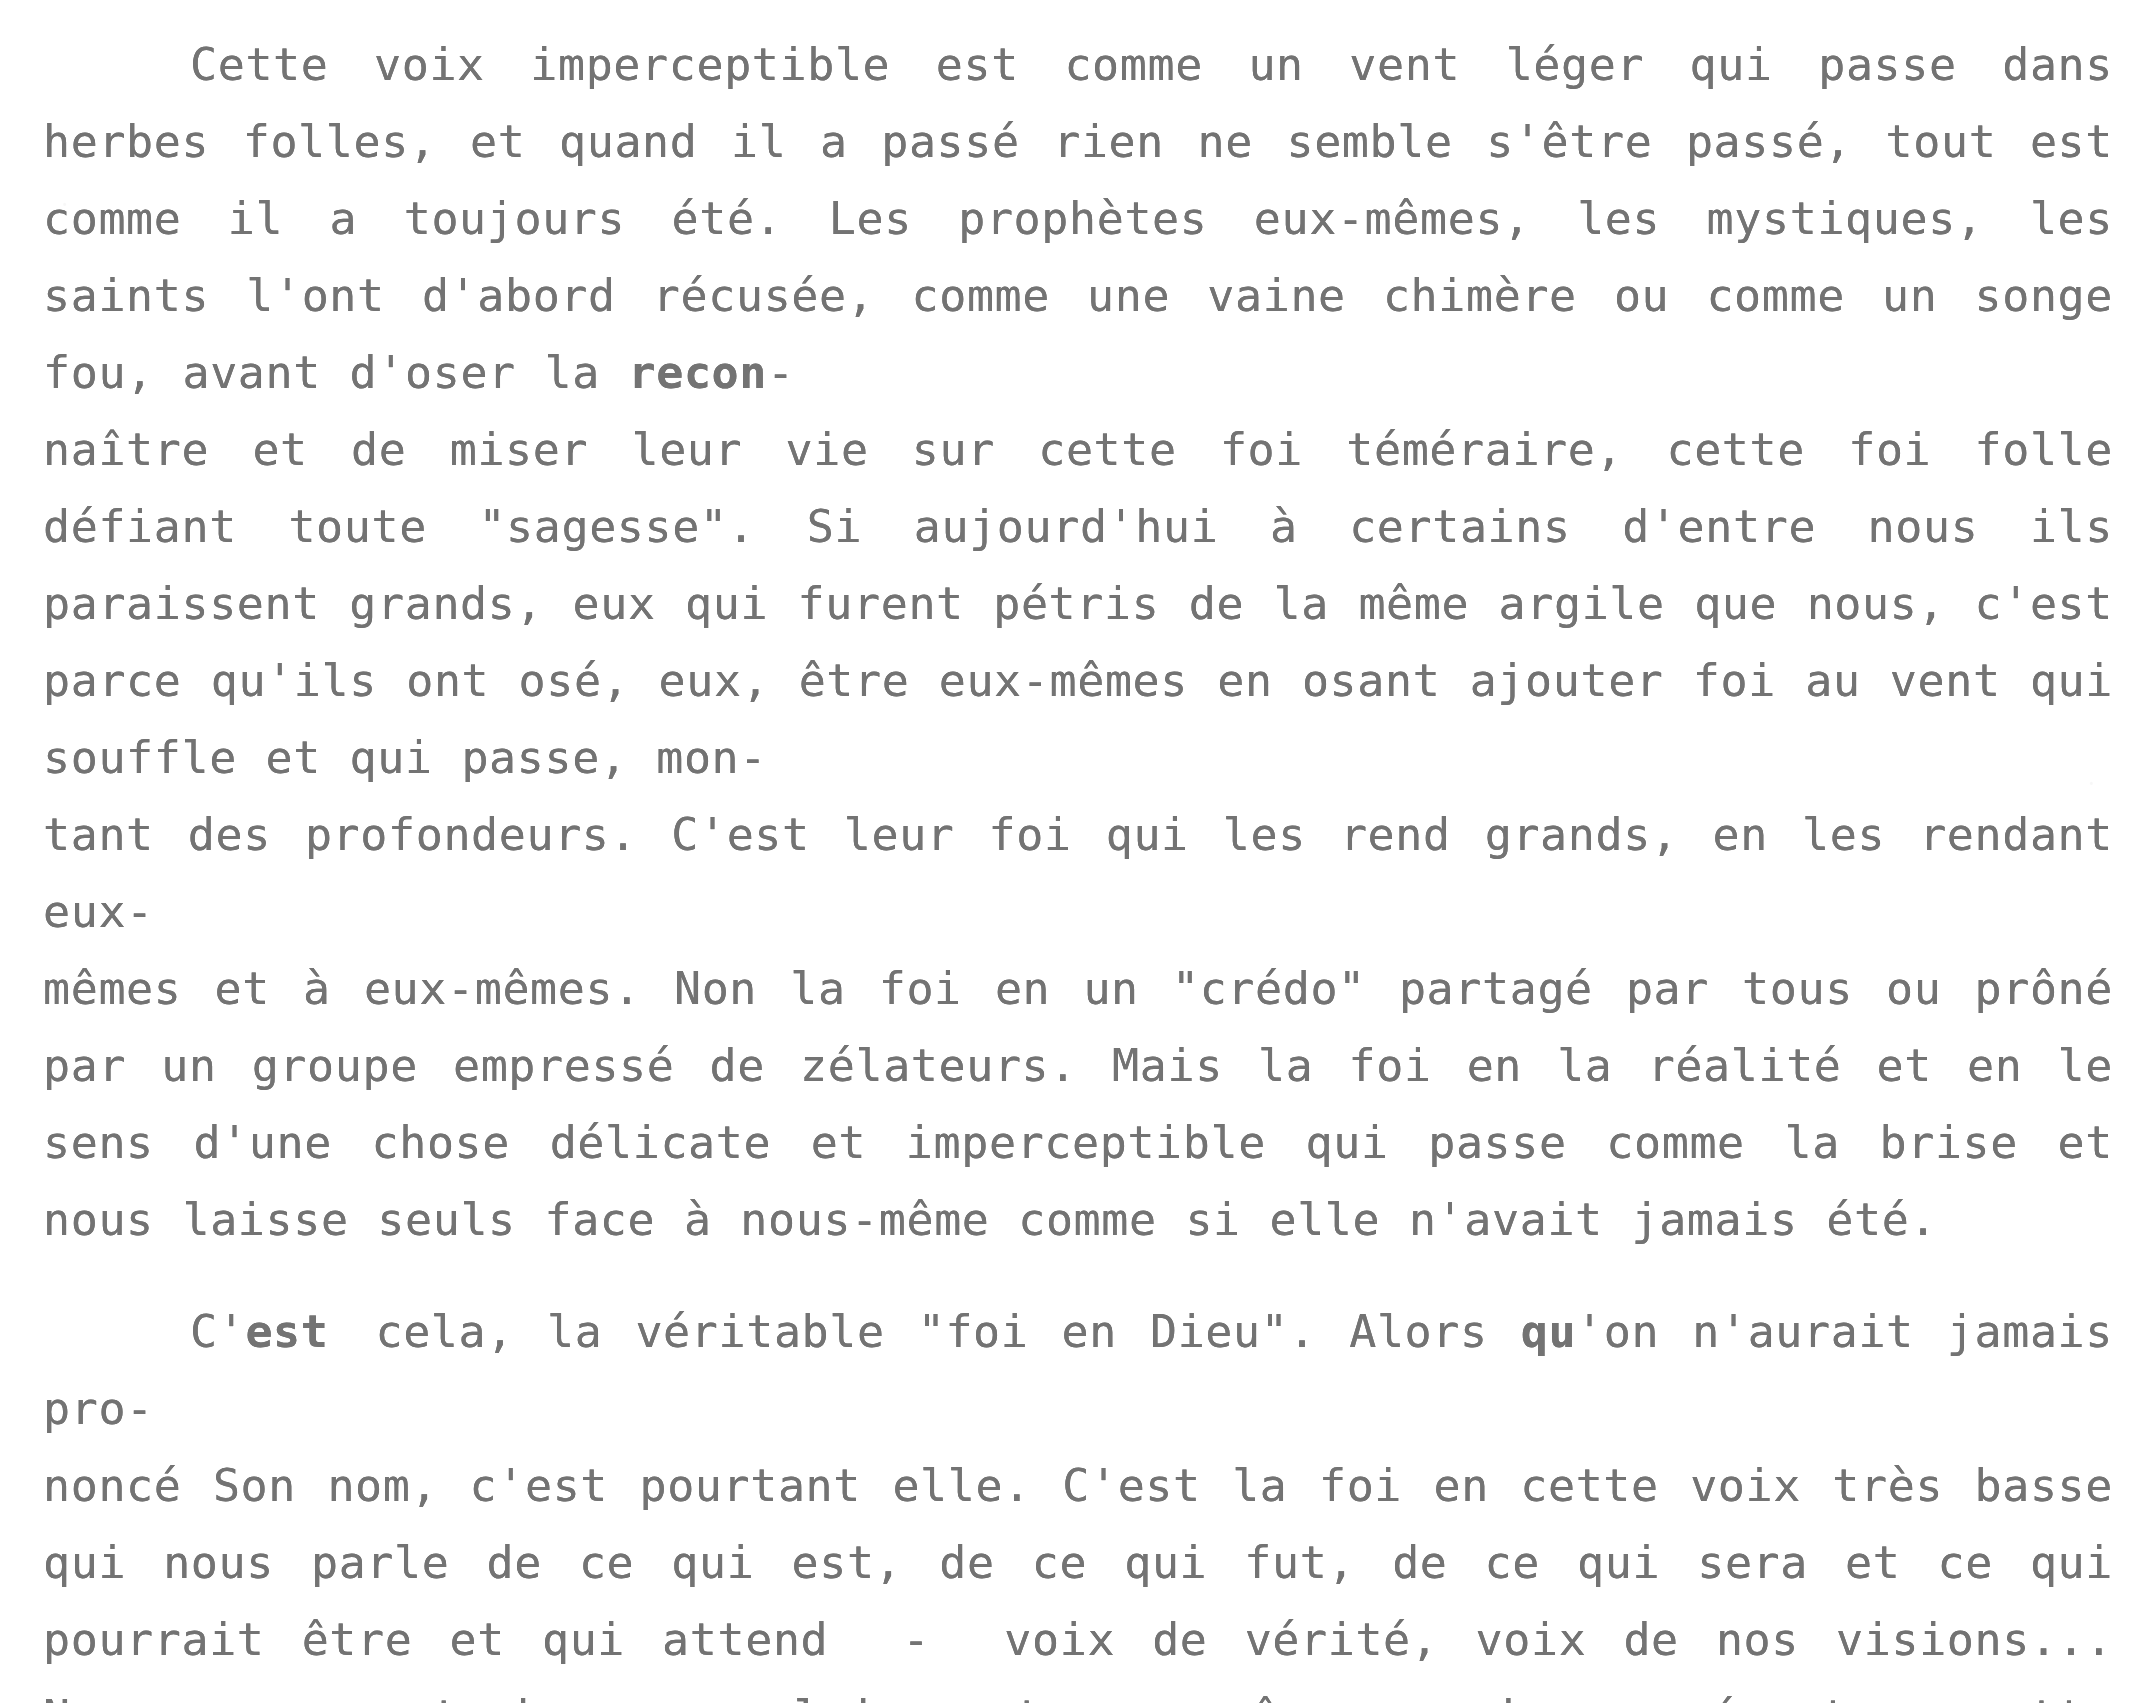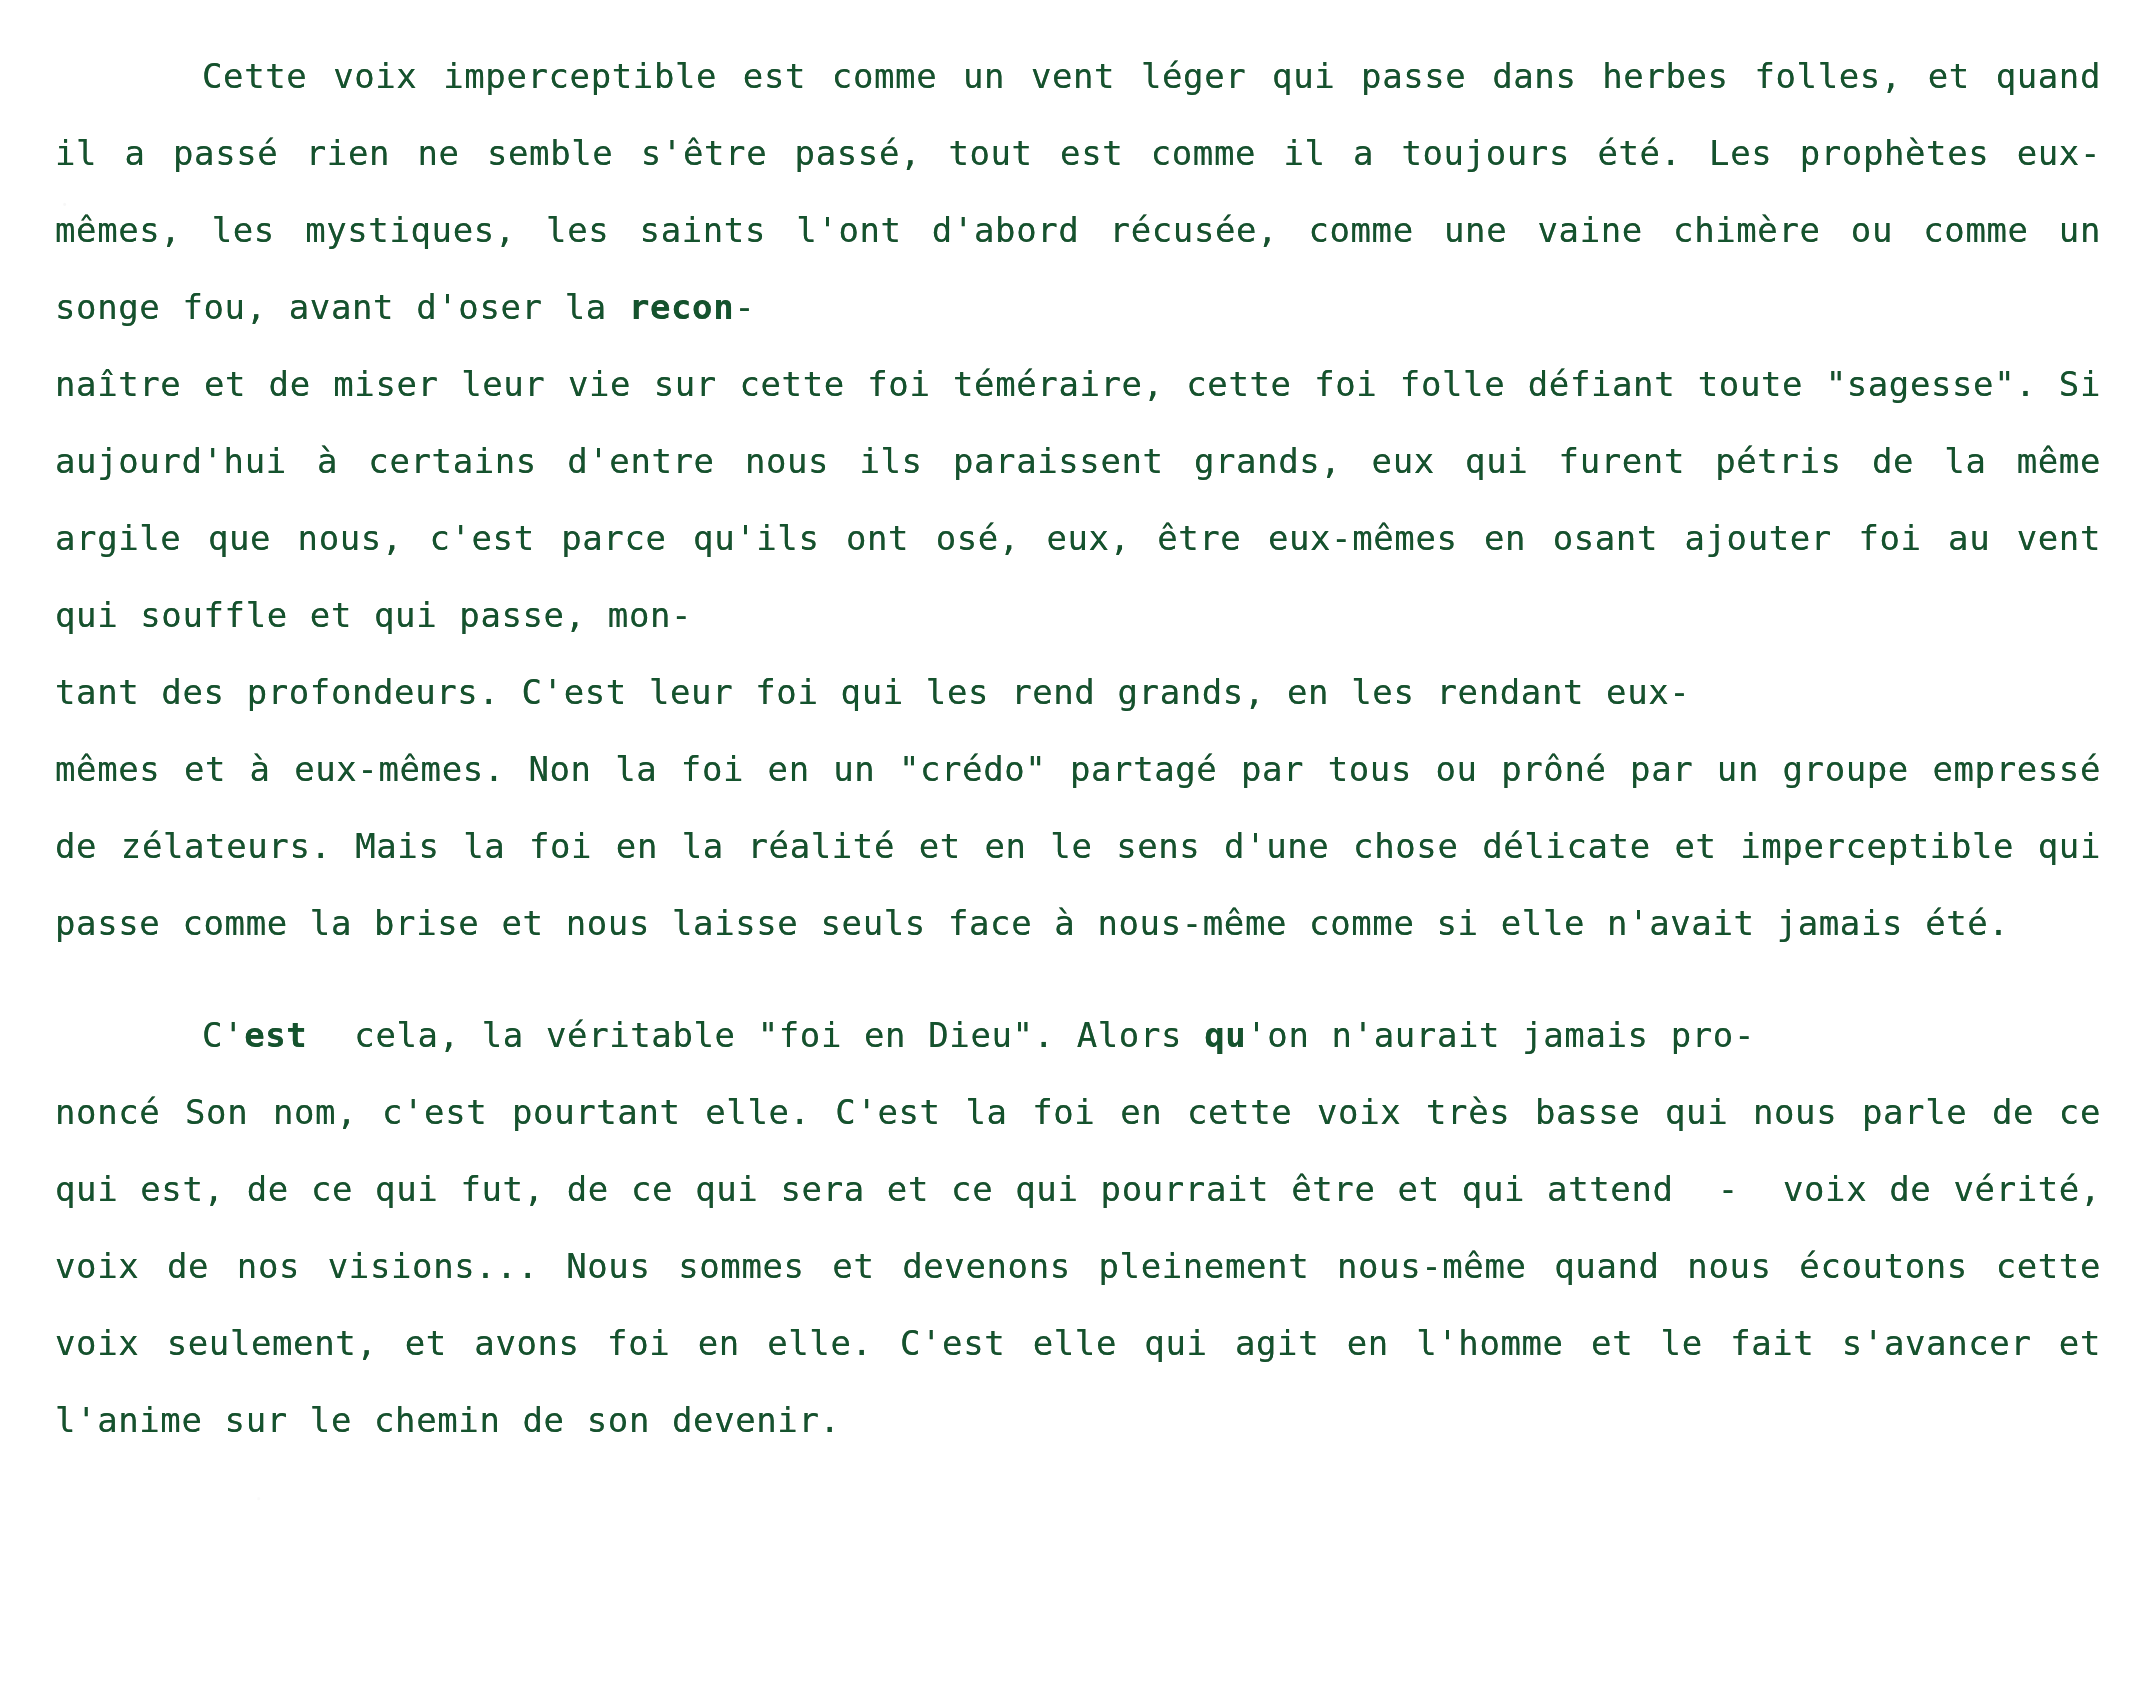--- a/index.html
+++ b/index.html
@@ -34,25 +34,25 @@
       radial-gradient(circle at 12% 88%, rgba(0,0,0,0.02) 0 1px, rgba(0,0,0,0) 2px),
       linear-gradient(#ffffff, #ffffff);
     pointer-events: none;
   }
   .text-body {
     position: relative;
     padding: 21.6px 39px 0 39px;
     box-sizing: border-box;
   }
   p.para {
-    margin: 16px;
-    font-size: 34px;
+    margin: 4px;
+    font-size: 45px;
     line-height: 77px;
     letter-spacing: 0.6px;
-    color: #14532d;
+    color: #737373;
     text-align: justify;
     text-justify: inter-word;
     word-spacing: 1px;
     white-space: pre-wrap;
   }
   p.para + p.para {
     margin-top: 35px;
   }
   .indent {
     display: inline-block;

